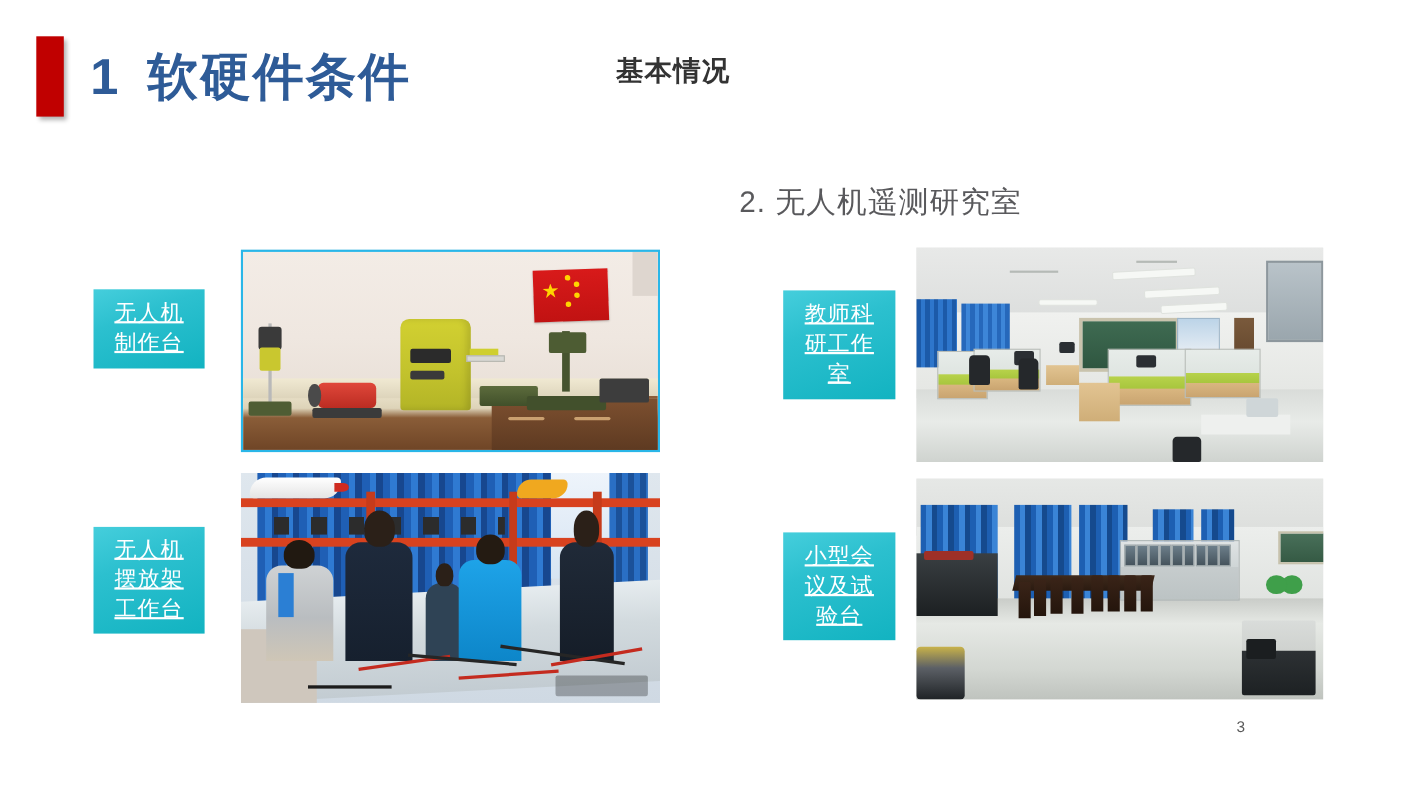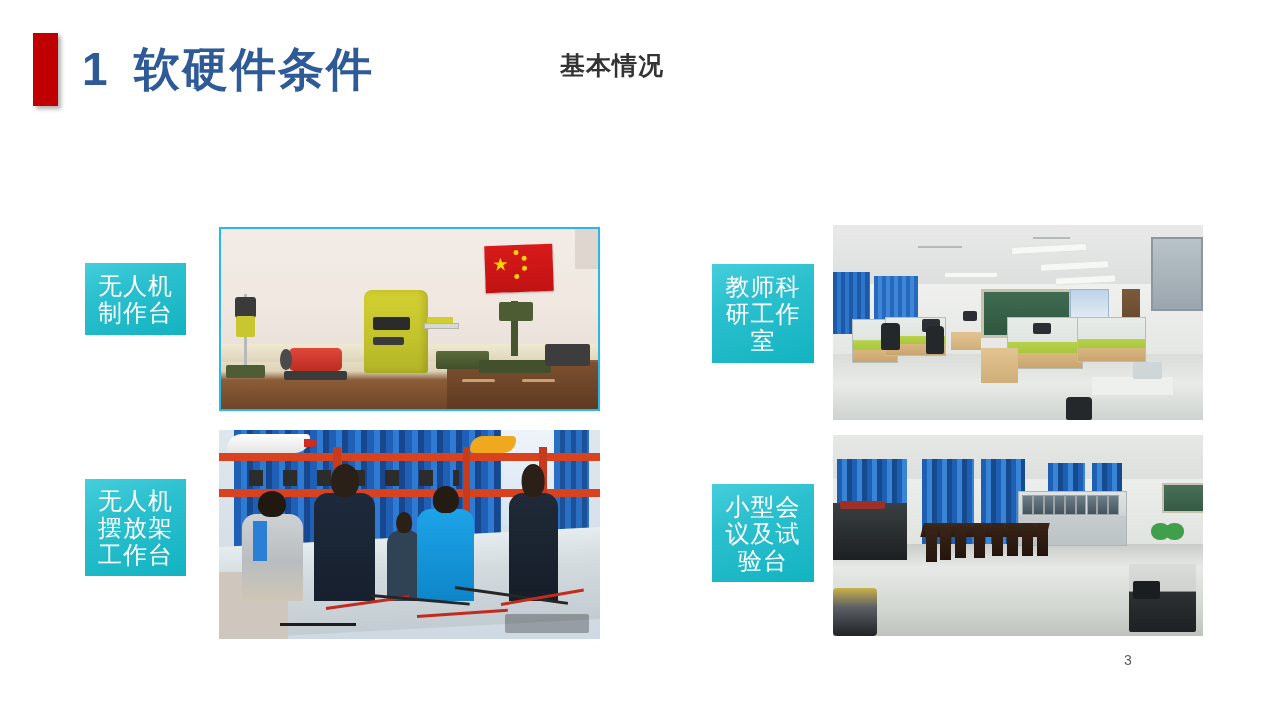--- a/index.html
+++ b/index.html
@@ -43,23 +43,24 @@
   .sec-head.left{left:84px;top:166px;}
   .sec-head.right{left:672px;top:166px;}
 
   
   .chip{
     position:absolute;
     background:linear-gradient(160deg,#45cedc 0%,#2cc0cf 35%,#12b3c1 100%);
     color:#ffffff;
     display:flex;align-items:center;justify-content:center;
     text-align:center;
-    font-size:24px;line-height:27px;letter-spacing:1px;
+    font-size:20px;line-height:27px;letter-spacing:1px;
     box-sizing:border-box;padding:4px 6px;
     white-space:pre-line;
+    text-decoration:underline;
   }
   .chip-1{left:85px; top:263px; width:101px;height:72px;}
   .chip-2{left:85px; top:479px; width:101px;height:97px;}
   .chip-3{left:712px;top:264px; width:102px;height:99px;}
   .chip-4{left:712px;top:484px; width:102px;height:98px;}
 
   
   .photo{
     position:absolute;overflow:hidden;background:#eee;
   }
@@ -238,20 +239,21 @@
 </head>
 <body>
 
 <div class="slide">
 
   <div class="hdr-bar"></div>
   <div class="hdr-num">1</div>
   <div class="hdr-title">软硬件条件</div>
   <div class="hdr-sub">基本情况</div>
 
+  <div class="sec-head right">2. 无人机遥测研究室</div>
 
   <div class="chip chip-1">无人机
 制作台</div>
   <div class="chip chip-2">无人机
 摆放架
 工作台</div>
   <div class="chip chip-4">小型会
 议及试
 验台</div>
   <div class="chip chip-3">教师科

